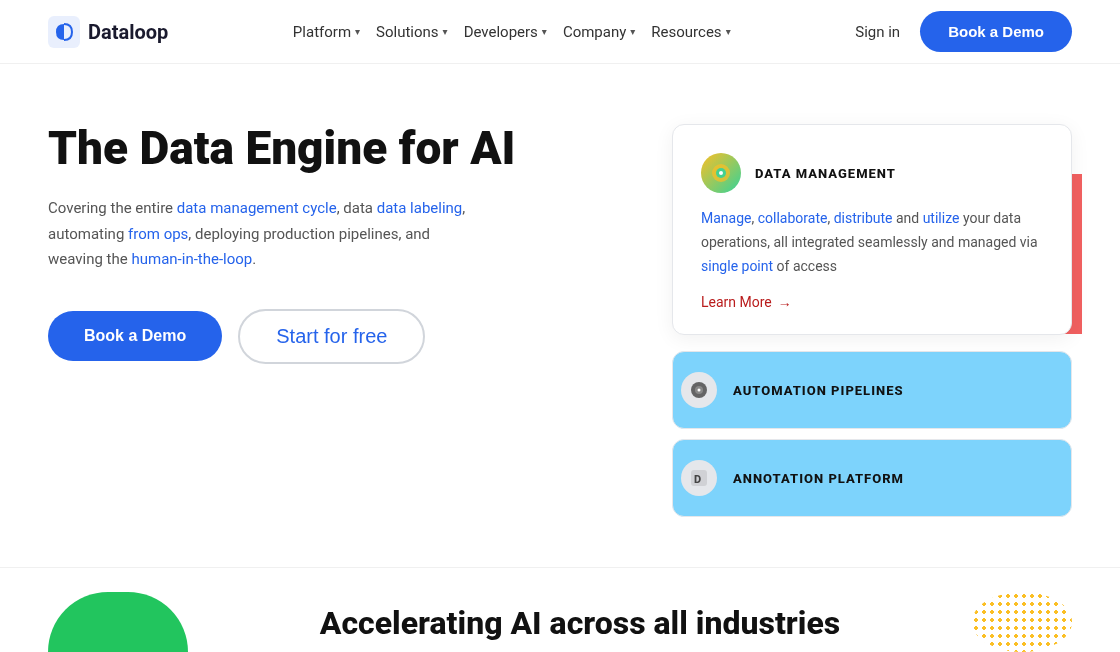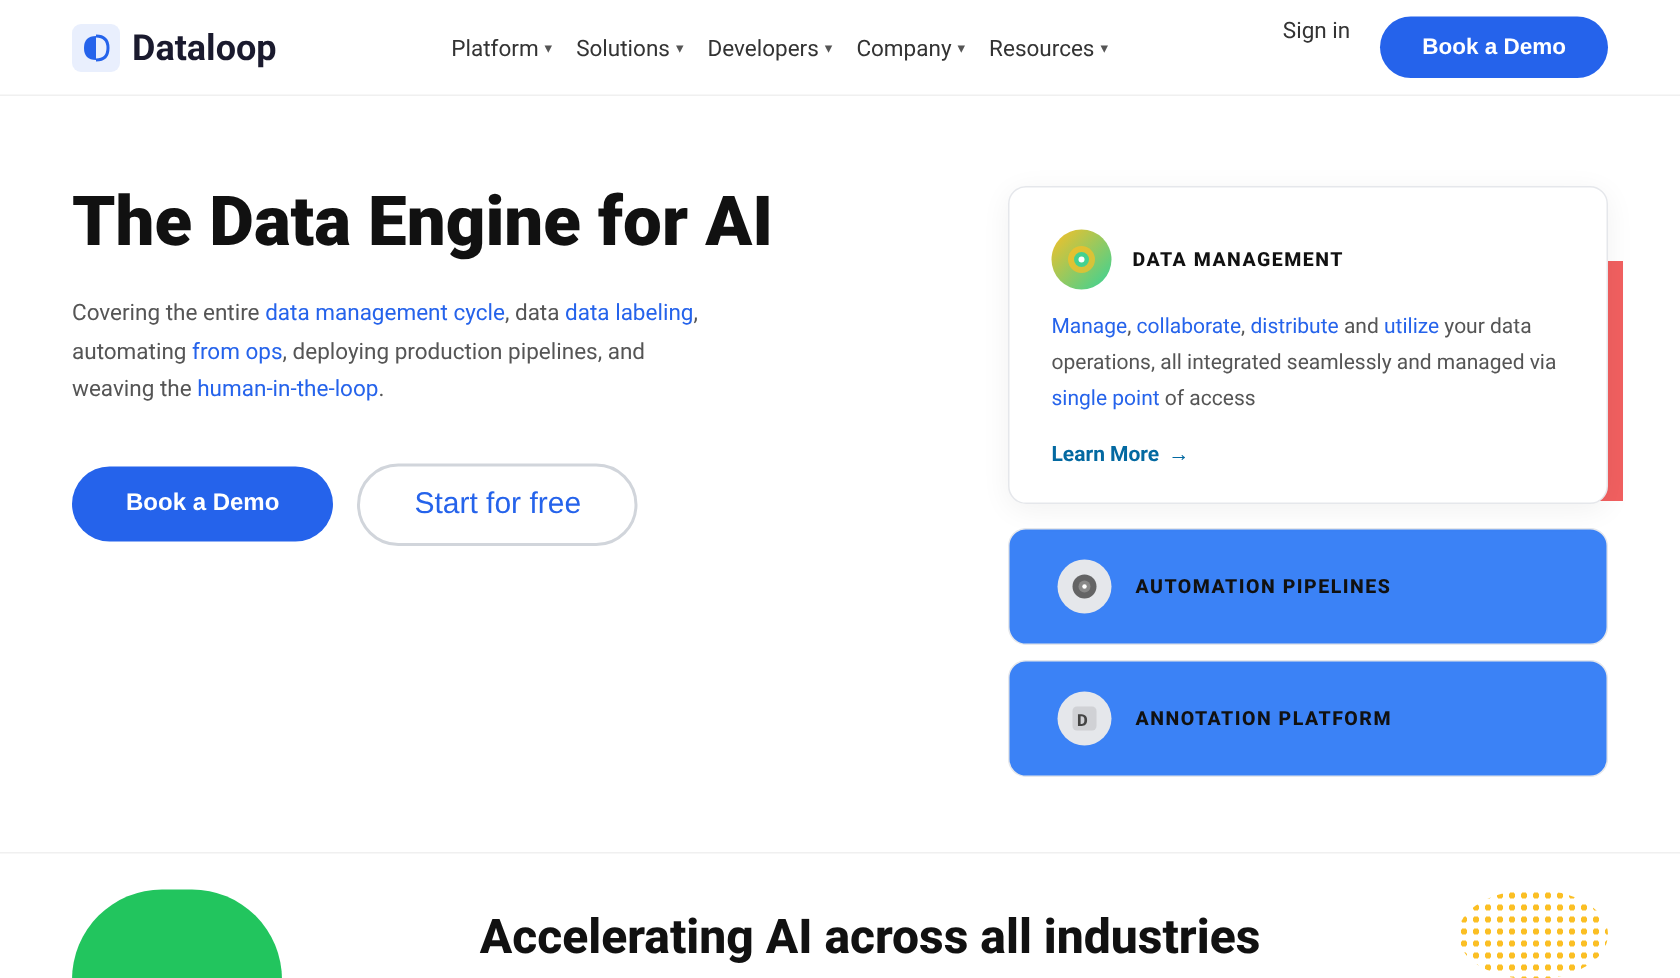--- a/index.html
+++ b/index.html
@@ -19,21 +19,21 @@
       display: flex;
       align-items: center;
       gap: 8px;
       text-decoration: none;
     }
     .logo-icon {
       width: 32px;
       height: 32px;
     }
     .logo-text {
-      font-size: 24px;
+      font-size: 20px;
       font-weight: 700;
       color: #1a1a2e;
     }
     .navbar-nav {
       display: flex;
       align-items: center;
       gap: 16px;
       list-style: none;
     }
     .navbar-nav a {
@@ -43,20 +43,21 @@
       display: flex;
       align-items: center;
       gap: 4px;
     }
     .navbar-nav .chevron {
       font-size: 10px;
       color: #555;
     }
     .navbar-actions {
       display: flex;
+      align-items: center;
       gap: 20px;
     }
     .signin-link {
       text-decoration: none;
       color: #333;
       font-size: 15px;
     }
     .btn-demo {
       background: #2563eb;
       color: #fff;
@@ -171,23 +172,23 @@
     .card-desc {
       font-size: 14px;
       line-height: 1.7;
       color: #555;
       margin-bottom: 16px;
     }
     .card-desc .highlight {
       color: #2563eb;
     }
     .learn-more-link {
-      color: #0369a1;
+      color: #b91c1c;
       font-size: 14px;
-      font-weight: 700;
+      font-weight: 400;
       text-decoration: none;
       display: flex;
       align-items: center;
       gap: 6px;
     }
 
     
     .red-accent {
       position: absolute;
       right: -10px;
@@ -201,24 +202,24 @@
       position: absolute;
       right: 20px;
       top: 50px;
       width: 10px;
       height: 160px;
       background: #ef4444;
       opacity: 0.4;
     }
 
     .card-small {
-      background: #3b82f6;
+      background: #7dd3fc;
       border: 1px solid #e5e7eb;
       border-radius: 12px;
-      padding: 20px 32px;
+      padding: 20px 8px;
       margin-bottom: 10px;
       display: flex;
       align-items: center;
       gap: 16px;
     }
     .card-small-icon {
       width: 36px;
       height: 36px;
       border-radius: 50%;
       background: #e5e7eb;

